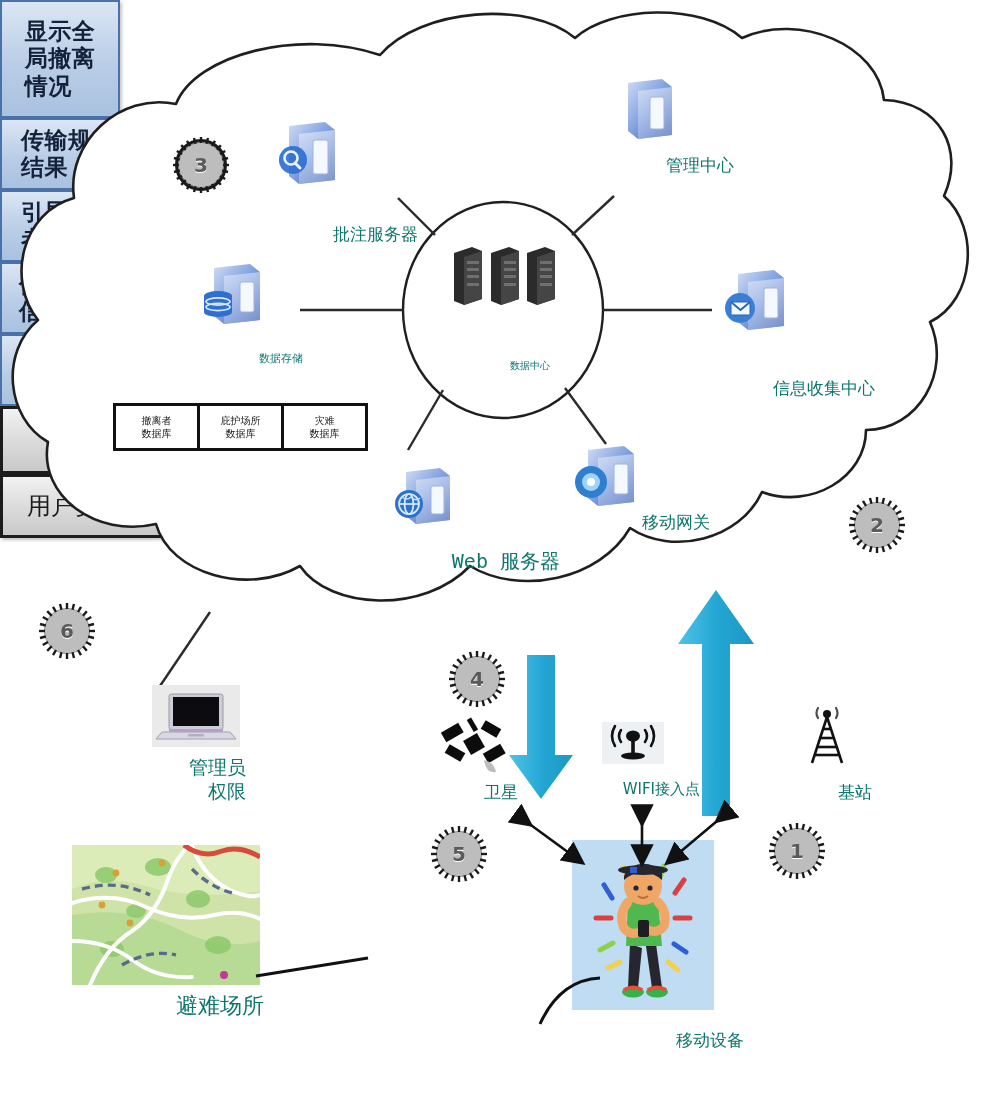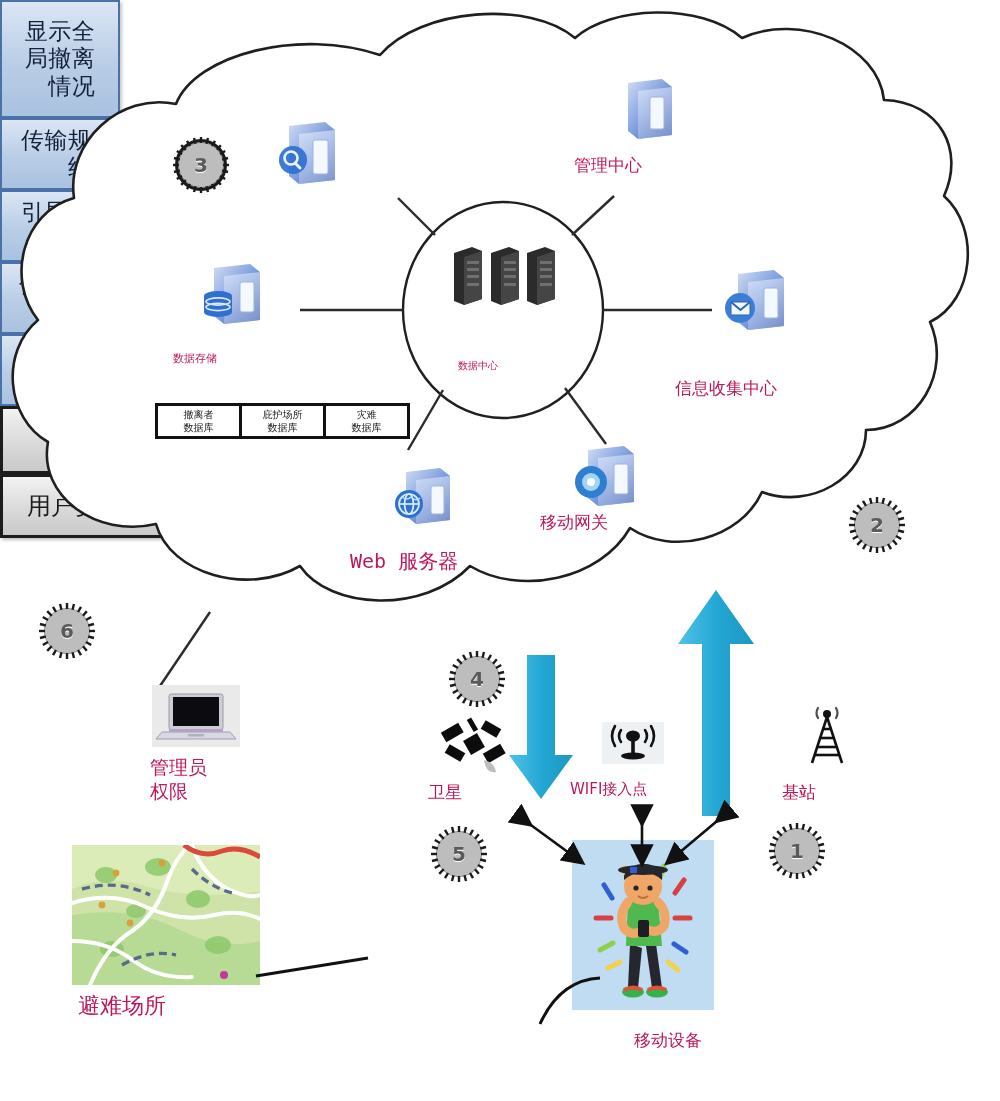--- a/index.html
+++ b/index.html
@@ -1,33 +1,34 @@
 <!DOCTYPE html>
 <html><head>
 <meta charset="utf-8">
 <style>
   html,body{margin:0;padding:0;background:#fff;}
   body{width:1000px;height:1101px;position:relative;overflow:hidden;
        font-family:"DejaVu Sans","Liberation Sans",sans-serif;color:#1a1a1a;}
   #stage{position:absolute;left:0;top:0;width:1000px;height:1101px;}
   .abs{position:absolute;}
-  .lbl{font-size:17px;color:#be185d;text-align:left;line-height:1.25;white-space:pre-line;}
+  .lbl{font-size:17px;color:#0f766e;text-align:right;line-height:1.25;white-space:pre-line;}
   .lbl.sm{font-size:11px;}
   .lbl.xs{font-size:10px;margin-top:20px;}
   .lbl.big{font-size:19px;}
 
   
   .bluebox{
     box-sizing:border-box;
     background:linear-gradient(180deg,#dbe6f4 0%,#b9cde6 55%,#a9c2e0 100%);
     border:2px solid #4a72a8;
-    display:flex;align-items:center;justify-content:center;text-align:right;
+    display:flex;align-items:center;justify-content:center;text-align:left;
     font-size:23px;line-height:1.18;color:#14213a;white-space:pre-line;
     box-shadow:2px 2px 3px rgba(0,0,0,.22);
     letter-spacing:.5px;
+    font-weight:bold;
   }
   
   .graybox{
     box-sizing:border-box;
     background:linear-gradient(180deg,#f2f2f2 0%,#dcdcdc 50%,#c9c9c9 100%);
     border:3px solid #1c1c1c;
     display:flex;align-items:center;justify-content:center;text-align:center;
     font-size:22px;line-height:1.2;color:#1b1b1b;white-space:pre-line;
     box-shadow:2px 2px 3px rgba(0,0,0,.25);
   }
@@ -187,28 +188,29 @@
       <path d="M12 12 L30 6 L30 54 L12 60 Z" fill="#454545"></path>
       <g fill="#7a7a7a" opacity=".8">
         <rect x="15" y="16" width="12" height="3"></rect>
           <rect x="15" y="23" width="12" height="3"></rect>
         <rect x="15" y="30" width="12" height="3"></rect>
           <rect x="15" y="38" width="12" height="3"></rect>
       </g>
     </g>
   </svg>
 
+  <div class="abs lbl" style="left:198px;top:224px;width:220px;">批注服务器</div>
   <div class="abs lbl" style="left:574px;top:155px;width:160px;">管理中心</div>
   <div class="abs lbl sm" style="left:173px;top:352px;width:130px;">数据存储</div>
   <div class="abs lbl" style="left:675px;top:362px;width:200px;margin-top:16px;">信息收集中心</div>
   <div class="abs lbl" style="left:350px;top:549px;width:210px;font-family:'DejaVu Sans Mono',monospace;font-size:20px;">Web 服务器</div>
   <div class="abs lbl" style="left:540px;top:512px;width:170px;">移动网关</div>
   <div class="abs lbl xs" style="left:458px;top:340px;width:92px;">数据中心</div>
 
-  <div class="dbstrip" style="left:113px;top:403px;width:255px;height:36px;margin-left:42px;">
+  <div class="dbstrip" style="left:113px;top:403px;width:255px;height:48px;">
     <div class="dbcell">撤离者
 数据库</div>
     <div class="dbcell">庇护场所
 数据库</div>
     <div class="dbcell">灾难
 数据库</div>
   </div>
 
   <div class="gear" style="left:170px;top:134px;">
     <svg width="62" height="62" viewBox="0 0 62 62">

